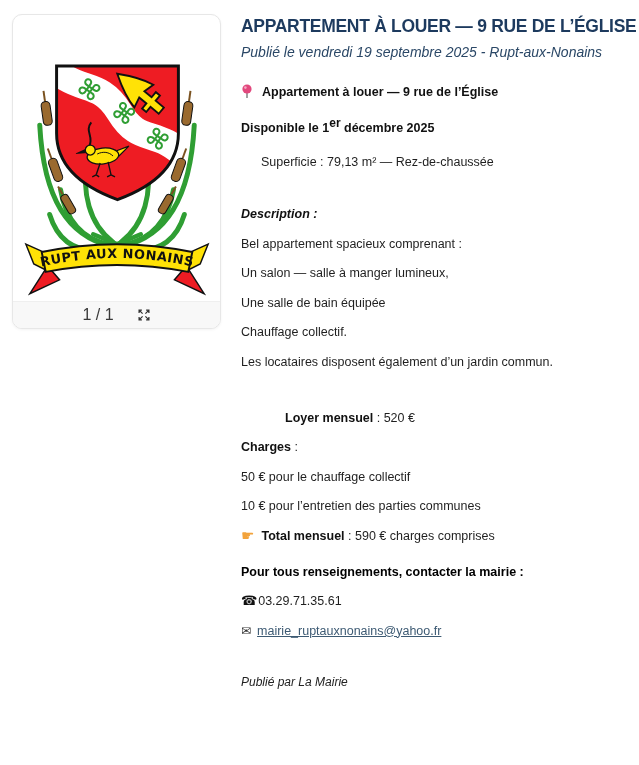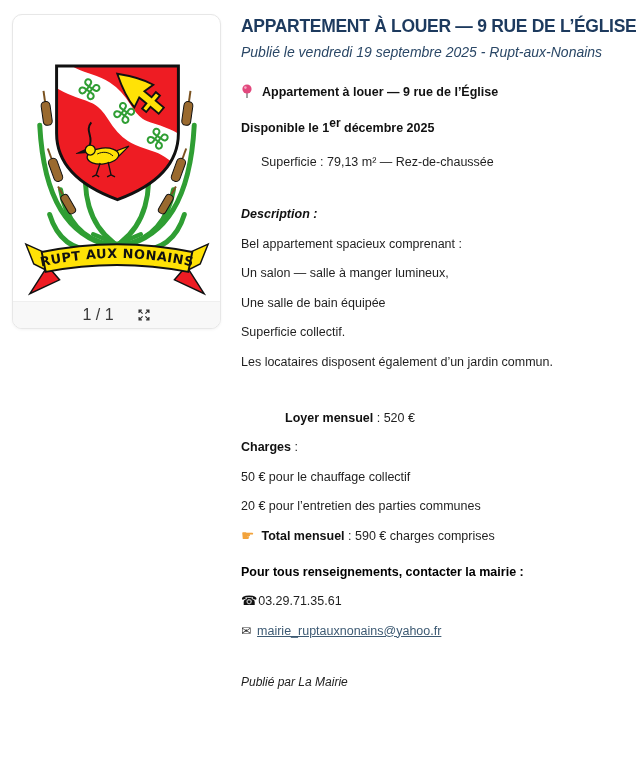--- a/index.html
+++ b/index.html
@@ -174,29 +174,29 @@
 
   <p class="avail-line"><span>Disponible le 1</span><sup>er</sup><span> décembre 2025</span></p>
 
   <p class="area-line">Superficie : 79,13 m² — Rez-de-chaussée</p>
 
   <p class="sec-heading">Description :</p>
   <div class="desc">
     <p>Bel appartement spacieux comprenant :</p>
     <p>Un salon — salle à manger lumineux,</p>
     <p>Une salle de bain équipée</p>
-    <p>Superficie collectif.</p>
+    <p>Chauffage collectif.</p>
     <p>Les locataires disposent également d’un jardin commun.</p>
   </div>
 
   <p class="money"><strong>Loyer mensuel</strong><span> : 520 €</span></p>
   <div class="charges-block">
     <p><strong>Charges</strong><span> :</span></p>
     <p>50 € pour le chauffage collectif</p>
-    <p>20 € pour l’entretien des parties communes</p>
+    <p>10 € pour l’entretien des parties communes</p>
   </div>
   <p class="total-line">
     <span class="hand-icon">☛</span>
     <span><strong>Total mensuel</strong><span> : 590 € charges comprises</span></span>
   </p>
 
   <p class="contact-heading">Pour tous renseignements, contacter la mairie :</p>
   <p class="phone-line">
     <span class="phone-icon">☎</span>
     <span>03.29.71.35.61</span>

